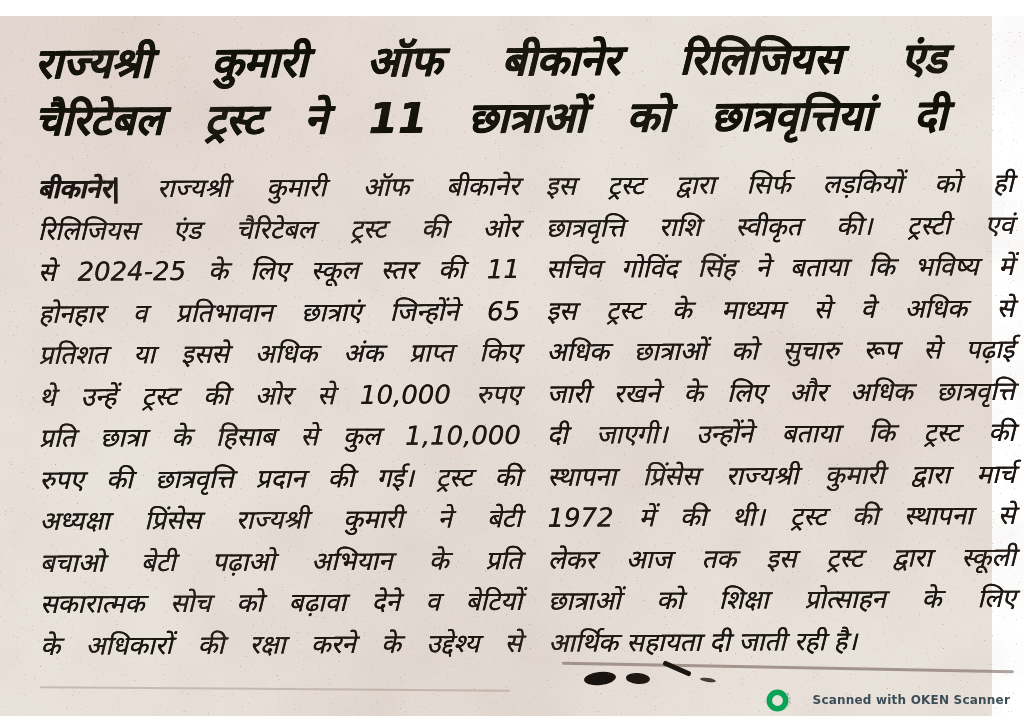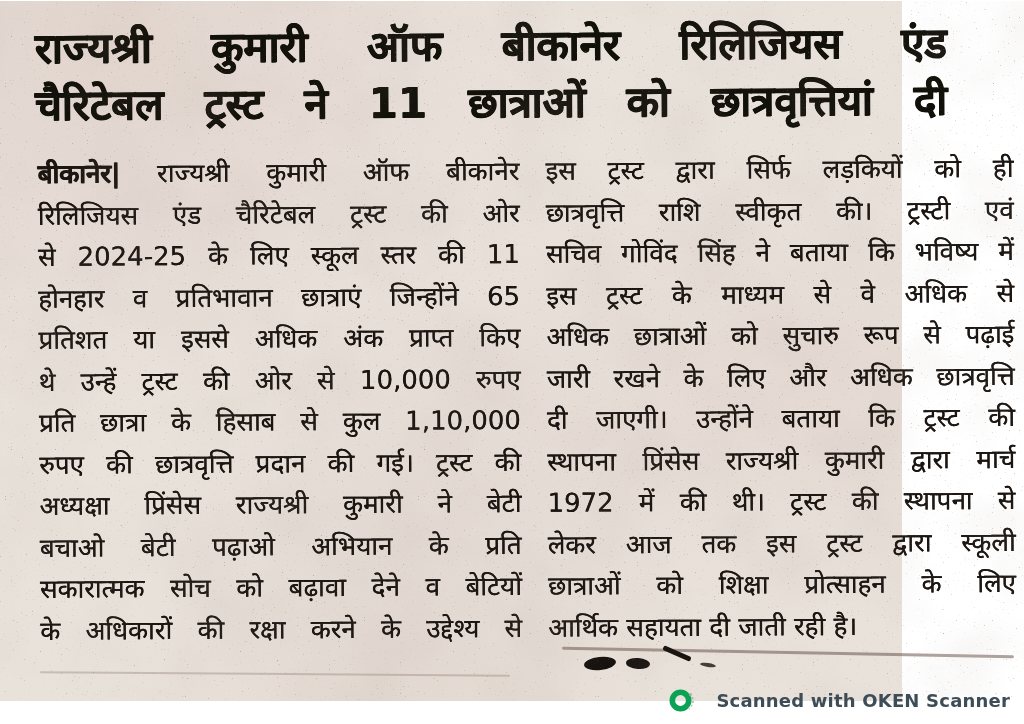--- a/index.html
+++ b/index.html
@@ -3,29 +3,30 @@
 <meta charset="utf-8">
 <style>
   * { margin:0; padding:0; box-sizing:border-box; }
   html,body { width:1024px; height:724px; background:#ffffff; overflow:hidden;
               font-family:"DejaVu Sans", sans-serif; }
 
   .stage { position:relative; width:1024px; height:724px; background:#ffffff; overflow:hidden; }
 
   
   .paper {
-    position:absolute; left:0; top:1px; width:902px; height:700px;
+    position:absolute; left:0; top:16px; width:992px; height:700px;
     background:
       radial-gradient(ellipse at 12% 6%,  rgba(214,193,186,.38), transparent 42%),
       radial-gradient(ellipse at 88% 55%, rgba(216,198,190,.30), transparent 46%),
       radial-gradient(ellipse at 45% 90%, rgba(205,188,180,.28), transparent 40%),
       #e9e2db;
     clip-path: polygon(0 0, 1024 0, 1024 646, 930 656, 800 661, 710 667,
                        646 677, 592 670, 548 679, 520 693, 432 689, 300 687,
                        160 683, 60 679, 0 681);
+    font-style: italic;
   }
   .noise-overlay { position:absolute; left:0; top:0; width:1024px; height:700px; pointer-events:none; }
 
   .content { position:absolute; left:0; top:0; width:1024px; height:700px;
              transform:rotate(-0.35deg); transform-origin:50% 40%; color:#171310; }
 
   
   .headline { position:absolute; left:36px; top:16px; width:912px; }
   .hl-line {
     display:block; font-size:42px; line-height:57px; font-weight:700;
@@ -56,21 +57,21 @@
   .smudge.s2 { left:626px; top:657px; width:24px; height:11px; transform:rotate(4deg); }
   .smudge.s3 { left:662px; top:650px; width:30px; height:5px;  transform:rotate(24deg); border-radius:3px; }
   .smudge.s4 { left:700px; top:662px; width:16px; height:4px;  transform:rotate(8deg); opacity:.8; }
 
   
   .footer {
     position:absolute; left:0; bottom:0; width:1024px; height:48px; background:transparent;
     display:flex; align-items:center; justify-content:flex-end; padding-right:14px; gap:21px;
   }
   .oken-logo { width:27px; height:27px; display:inline-flex; }
-  .oken-text { font-size:18px; font-weight:600; color:#3d4d57; letter-spacing:.2px; }
+  .oken-text { font-size:12px; font-weight:600; color:#3d4d57; letter-spacing:.2px; }
 </style>
 </head>
 <body>
 
 <div class="stage">
 
   <div class="paper">
 
     <div class="content">
 

